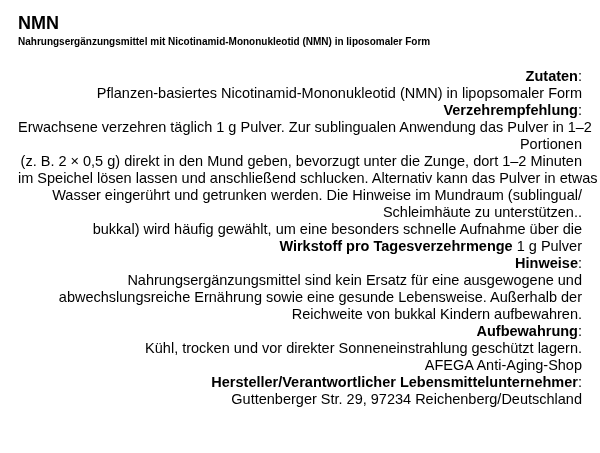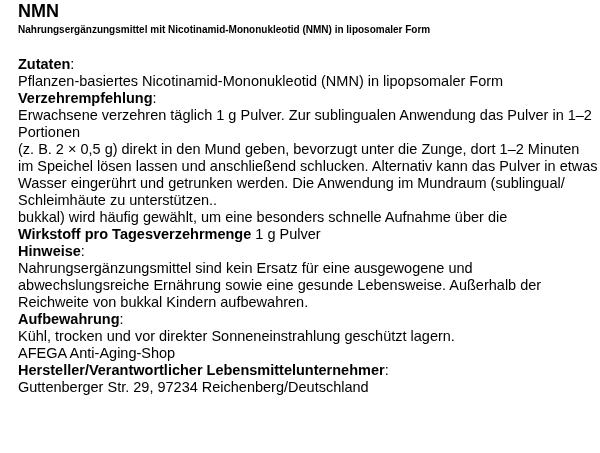--- a/index.html
+++ b/index.html
@@ -11,36 +11,37 @@
     height: 453px;
     background: #ffffff;
     color: #000000;
     font-family: "Liberation Sans", sans-serif;
     overflow: hidden;
   }
   .page {
     box-sizing: border-box;
     width: 600px;
     height: 453px;
-    padding: 0 18px 0 18px;
+    padding: 12px 18px 0 18px;
   }
   .title {
     font-size: 18px;
     line-height: 22px;
     font-weight: bold;
     white-space: pre;
   }
   .subtitle {
     font-size: 10px;
     line-height: 16px;
     font-weight: bold;
     white-space: pre;
   }
   .body-lines {
     margin-top: 18px;
+    text-align: right;
   }
   .line {
     font-size: 14.5px;
     line-height: 17px;
     white-space: pre;
   }
   .b {
     font-weight: bold;
   }
 </style>
@@ -51,21 +52,21 @@
   <div class="title">NMN</div>
   <div class="subtitle">Nahrungsergänzungsmittel mit Nicotinamid-Mononukleotid (NMN) in liposomaler Form</div>
   <div class="body-lines">
       <div class="line"><span class="b">Zutaten</span><span>:</span></div>
       <div class="line"><span>Pflanzen-basiertes Nicotinamid-Mononukleotid (NMN) in lipopsomaler Form</span></div>
       <div class="line"><span class="b">Verzehrempfehlung</span><span>:</span></div>
       <div class="line"><span>Erwachsene verzehren täglich 1 g Pulver. Zur sublingualen Anwendung das Pulver in 1–2</span></div>
       <div class="line"><span>Portionen</span></div>
       <div class="line"><span>(z. B. 2 × 0,5 g) direkt in den Mund geben, bevorzugt unter die Zunge, dort 1–2 Minuten</span></div>
       <div class="line"><span>im Speichel lösen lassen und anschließend schlucken. Alternativ kann das Pulver in etwas</span></div>
-      <div class="line"><span>Wasser eingerührt und getrunken werden. Die Anwendung im Mundraum (sublingual/</span></div>
+      <div class="line"><span>Wasser eingerührt und getrunken werden. Die Hinweise im Mundraum (sublingual/</span></div>
       <div class="line"><span>Schleimhäute zu unterstützen..</span></div>
       <div class="line"><span>bukkal) wird häufig gewählt, um eine besonders schnelle Aufnahme über die</span></div>
       <div class="line"><span class="b">Wirkstoff pro Tagesverzehrmenge</span><span> 1 g Pulver</span></div>
       <div class="line"><span class="b">Hinweise</span><span>:</span></div>
       <div class="line"><span>Nahrungsergänzungsmittel sind kein Ersatz für eine ausgewogene und</span></div>
       <div class="line"><span>abwechslungsreiche Ernährung sowie eine gesunde Lebensweise. Außerhalb der</span></div>
       <div class="line"><span>Reichweite von bukkal Kindern aufbewahren.</span></div>
       <div class="line"><span class="b">Aufbewahrung</span><span>:</span></div>
       <div class="line"><span>Kühl, trocken und vor direkter Sonneneinstrahlung geschützt lagern.</span></div>
       <div class="line"><span>AFEGA Anti-Aging-Shop</span></div>

